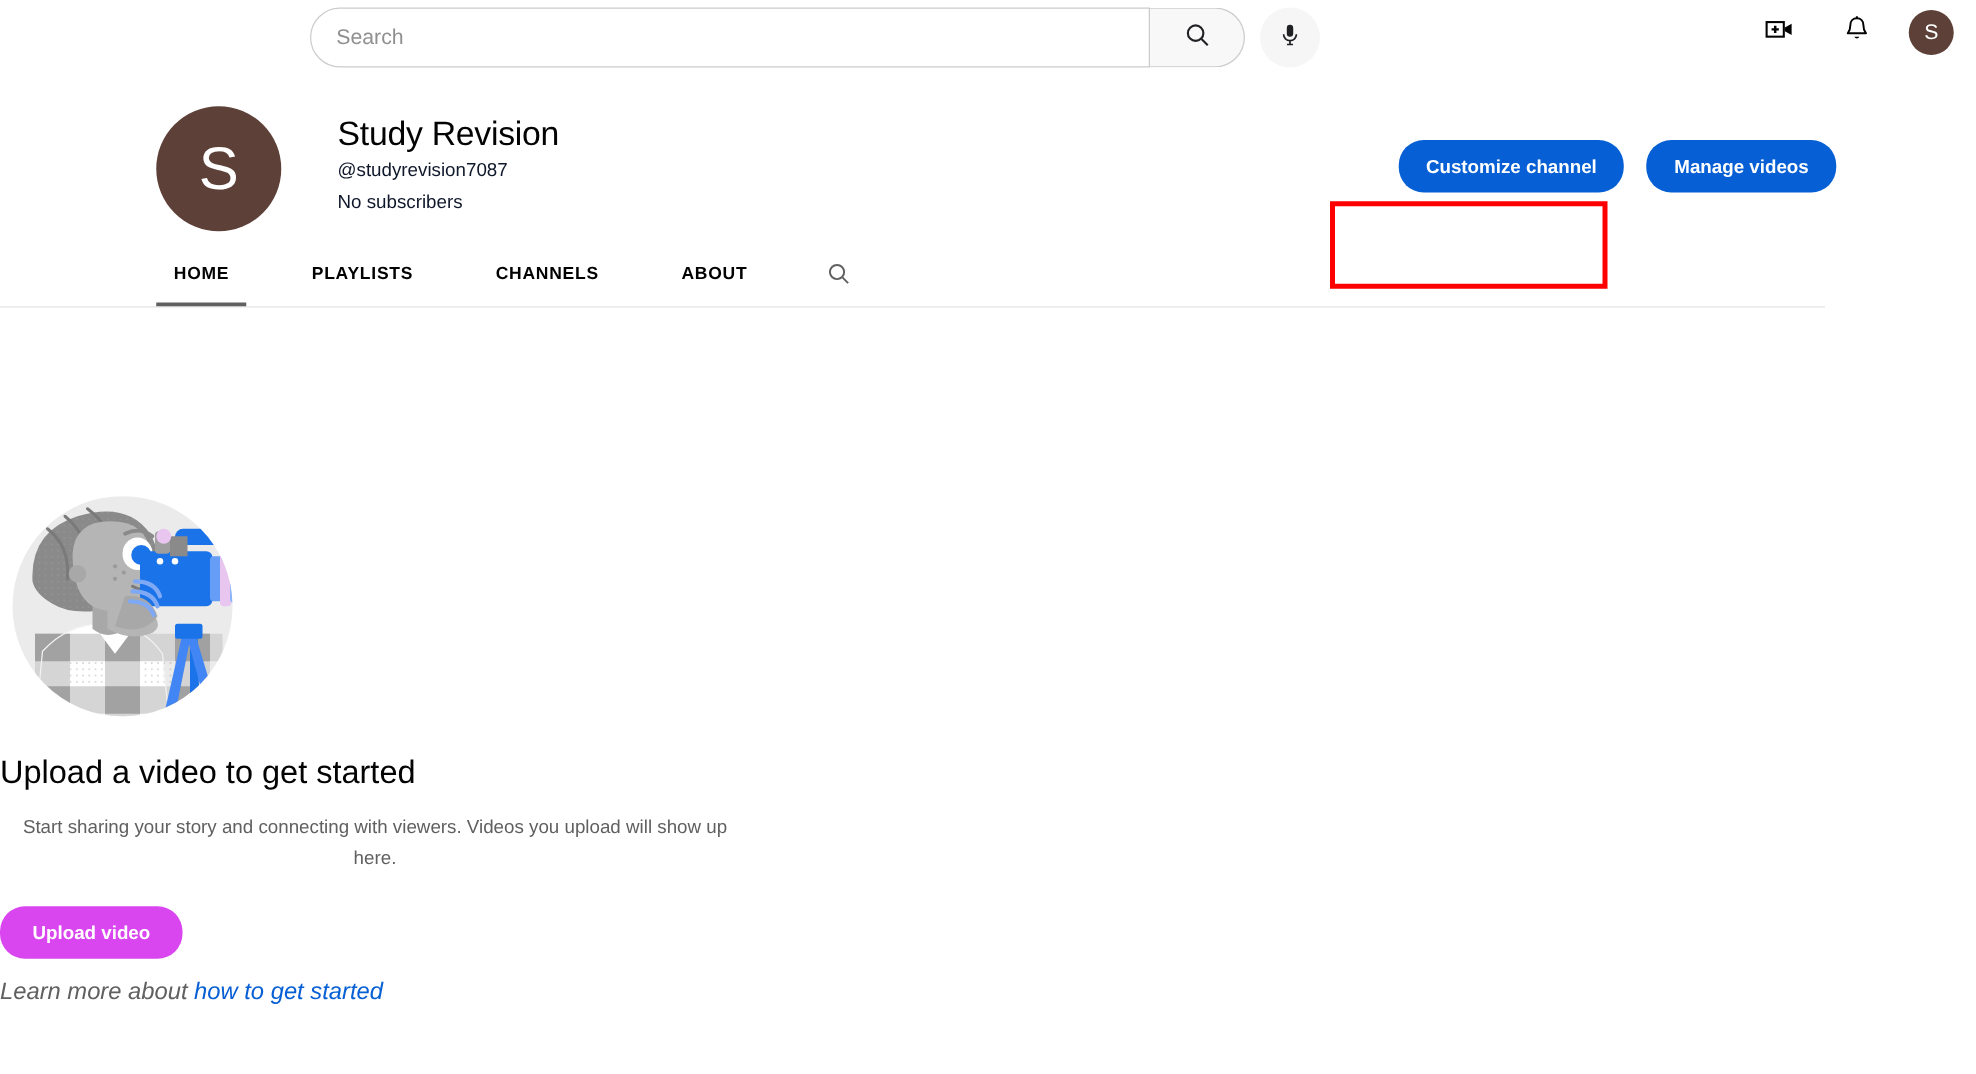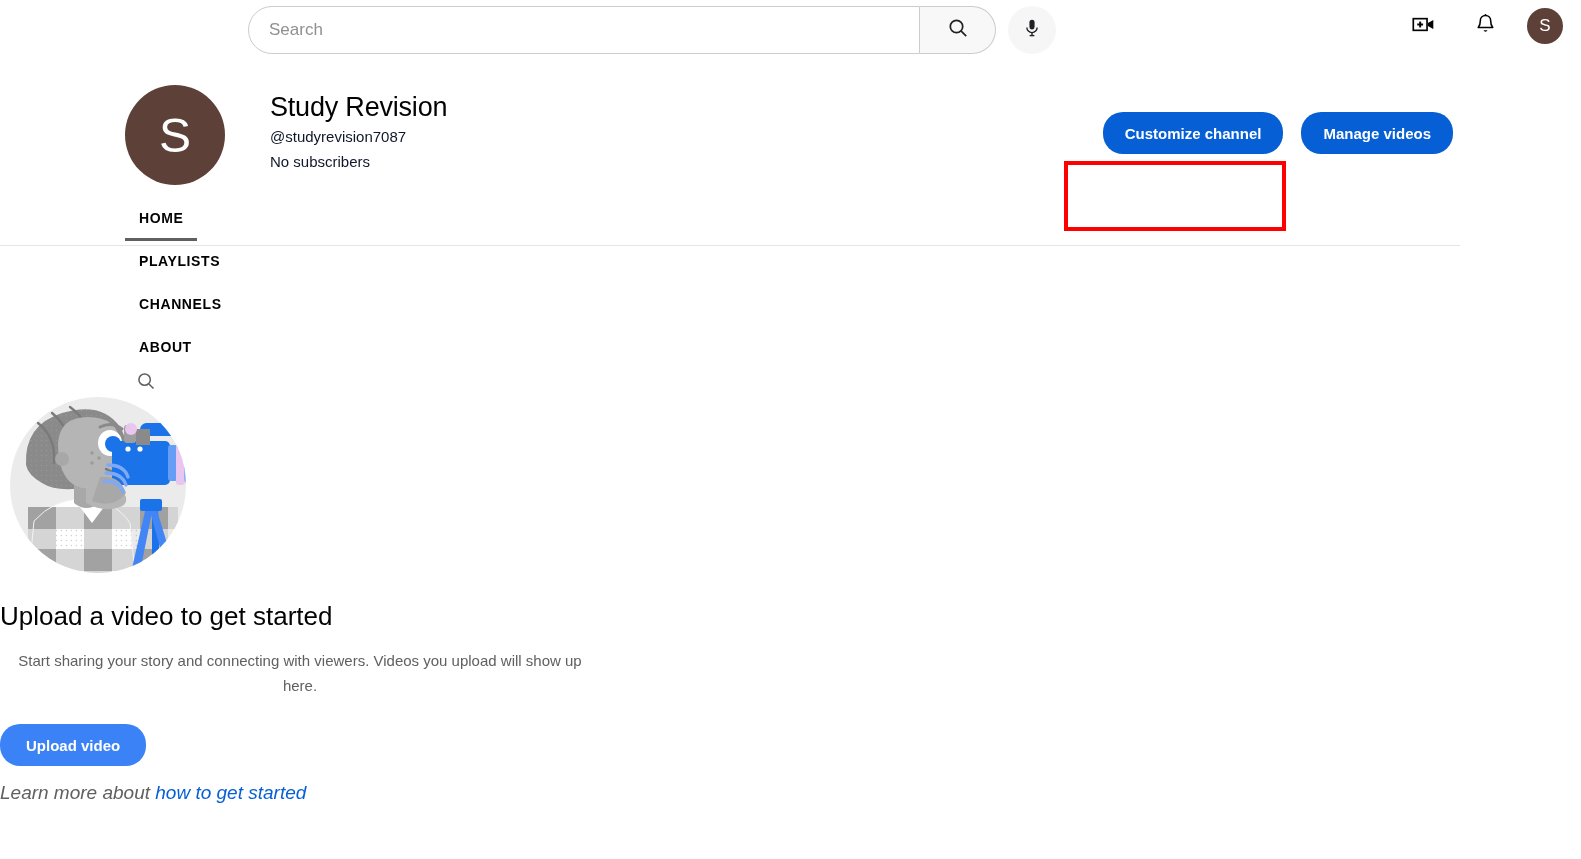--- a/index.html
+++ b/index.html
@@ -80,21 +80,21 @@
   }
   .chan-meta { position: absolute; left: 270px; top: 30px; }
   .chan-title {
     font-size: 27px; color: #030303; font-weight: 400;
     line-height: 34px; letter-spacing: -0.2px;
   }
   .chan-sub {
     font-size: 15px; color: #0f172a; line-height: 25px;
   }
   .chan-actions {
-    position: absolute; right: 128px; top: 52px;
+    position: absolute; right: 112px; top: 52px;
     display: flex; align-items: flex-end; gap: 18px;
   }
   .pill-btn {
     border: none; border-radius: 20px;
     background: #065fd4; color: #ffffff;
     font-size: 15px; font-weight: bold;
     padding: 0 22px; height: 42px;
     cursor: pointer;
     font-family: "Liberation Sans", sans-serif;
     white-space: nowrap;
@@ -107,21 +107,20 @@
     pointer-events: none;
   }
 
   
   .tabs-row {
     position: absolute; top: 198px; left: 0;
     width: 1460px; height: 48px;
     border-bottom: 1px solid #e5e5e5;
     display: flex; align-items: flex-start;
     padding-left: 125px;
-    flex-direction: column;
   }
   .tab {
     font-size: 14px; font-weight: bold; letter-spacing: 0.6px;
     color: #000000; text-transform: uppercase;
     height: 47px; line-height: 40px;
     padding: 0 14px; margin-right: 38px;
     cursor: pointer; white-space: nowrap;
     border-bottom: 3px solid transparent;
   }
   .tab.active { color: #030303; border-bottom-color: #606060; }
@@ -143,21 +142,21 @@
     font-size: 26px; color: #030303; font-weight: 400;
   }
   .empty-desc {
     margin-top: 16px;
     width: 600px; text-align: center;
     font-size: 15px; color: #606060; line-height: 25px;
   }
   .upload-btn {
     margin-top: 26px;
     border: none; border-radius: 20px;
-    background: #3b82f6; color: #ffffff;
+    background: #d946ef; color: #ffffff;
     font-size: 15px; font-weight: bold;
     padding: 0 26px; height: 42px; cursor: pointer;
     font-family: "Liberation Sans", sans-serif;
   }
   .learn-row {
     margin-top: 16px;
     font-size: 19px; color: #606060; font-style: italic;
   }
   .learn-link { color: #065fd4; cursor: pointer; text-decoration: none; }
 </style>

